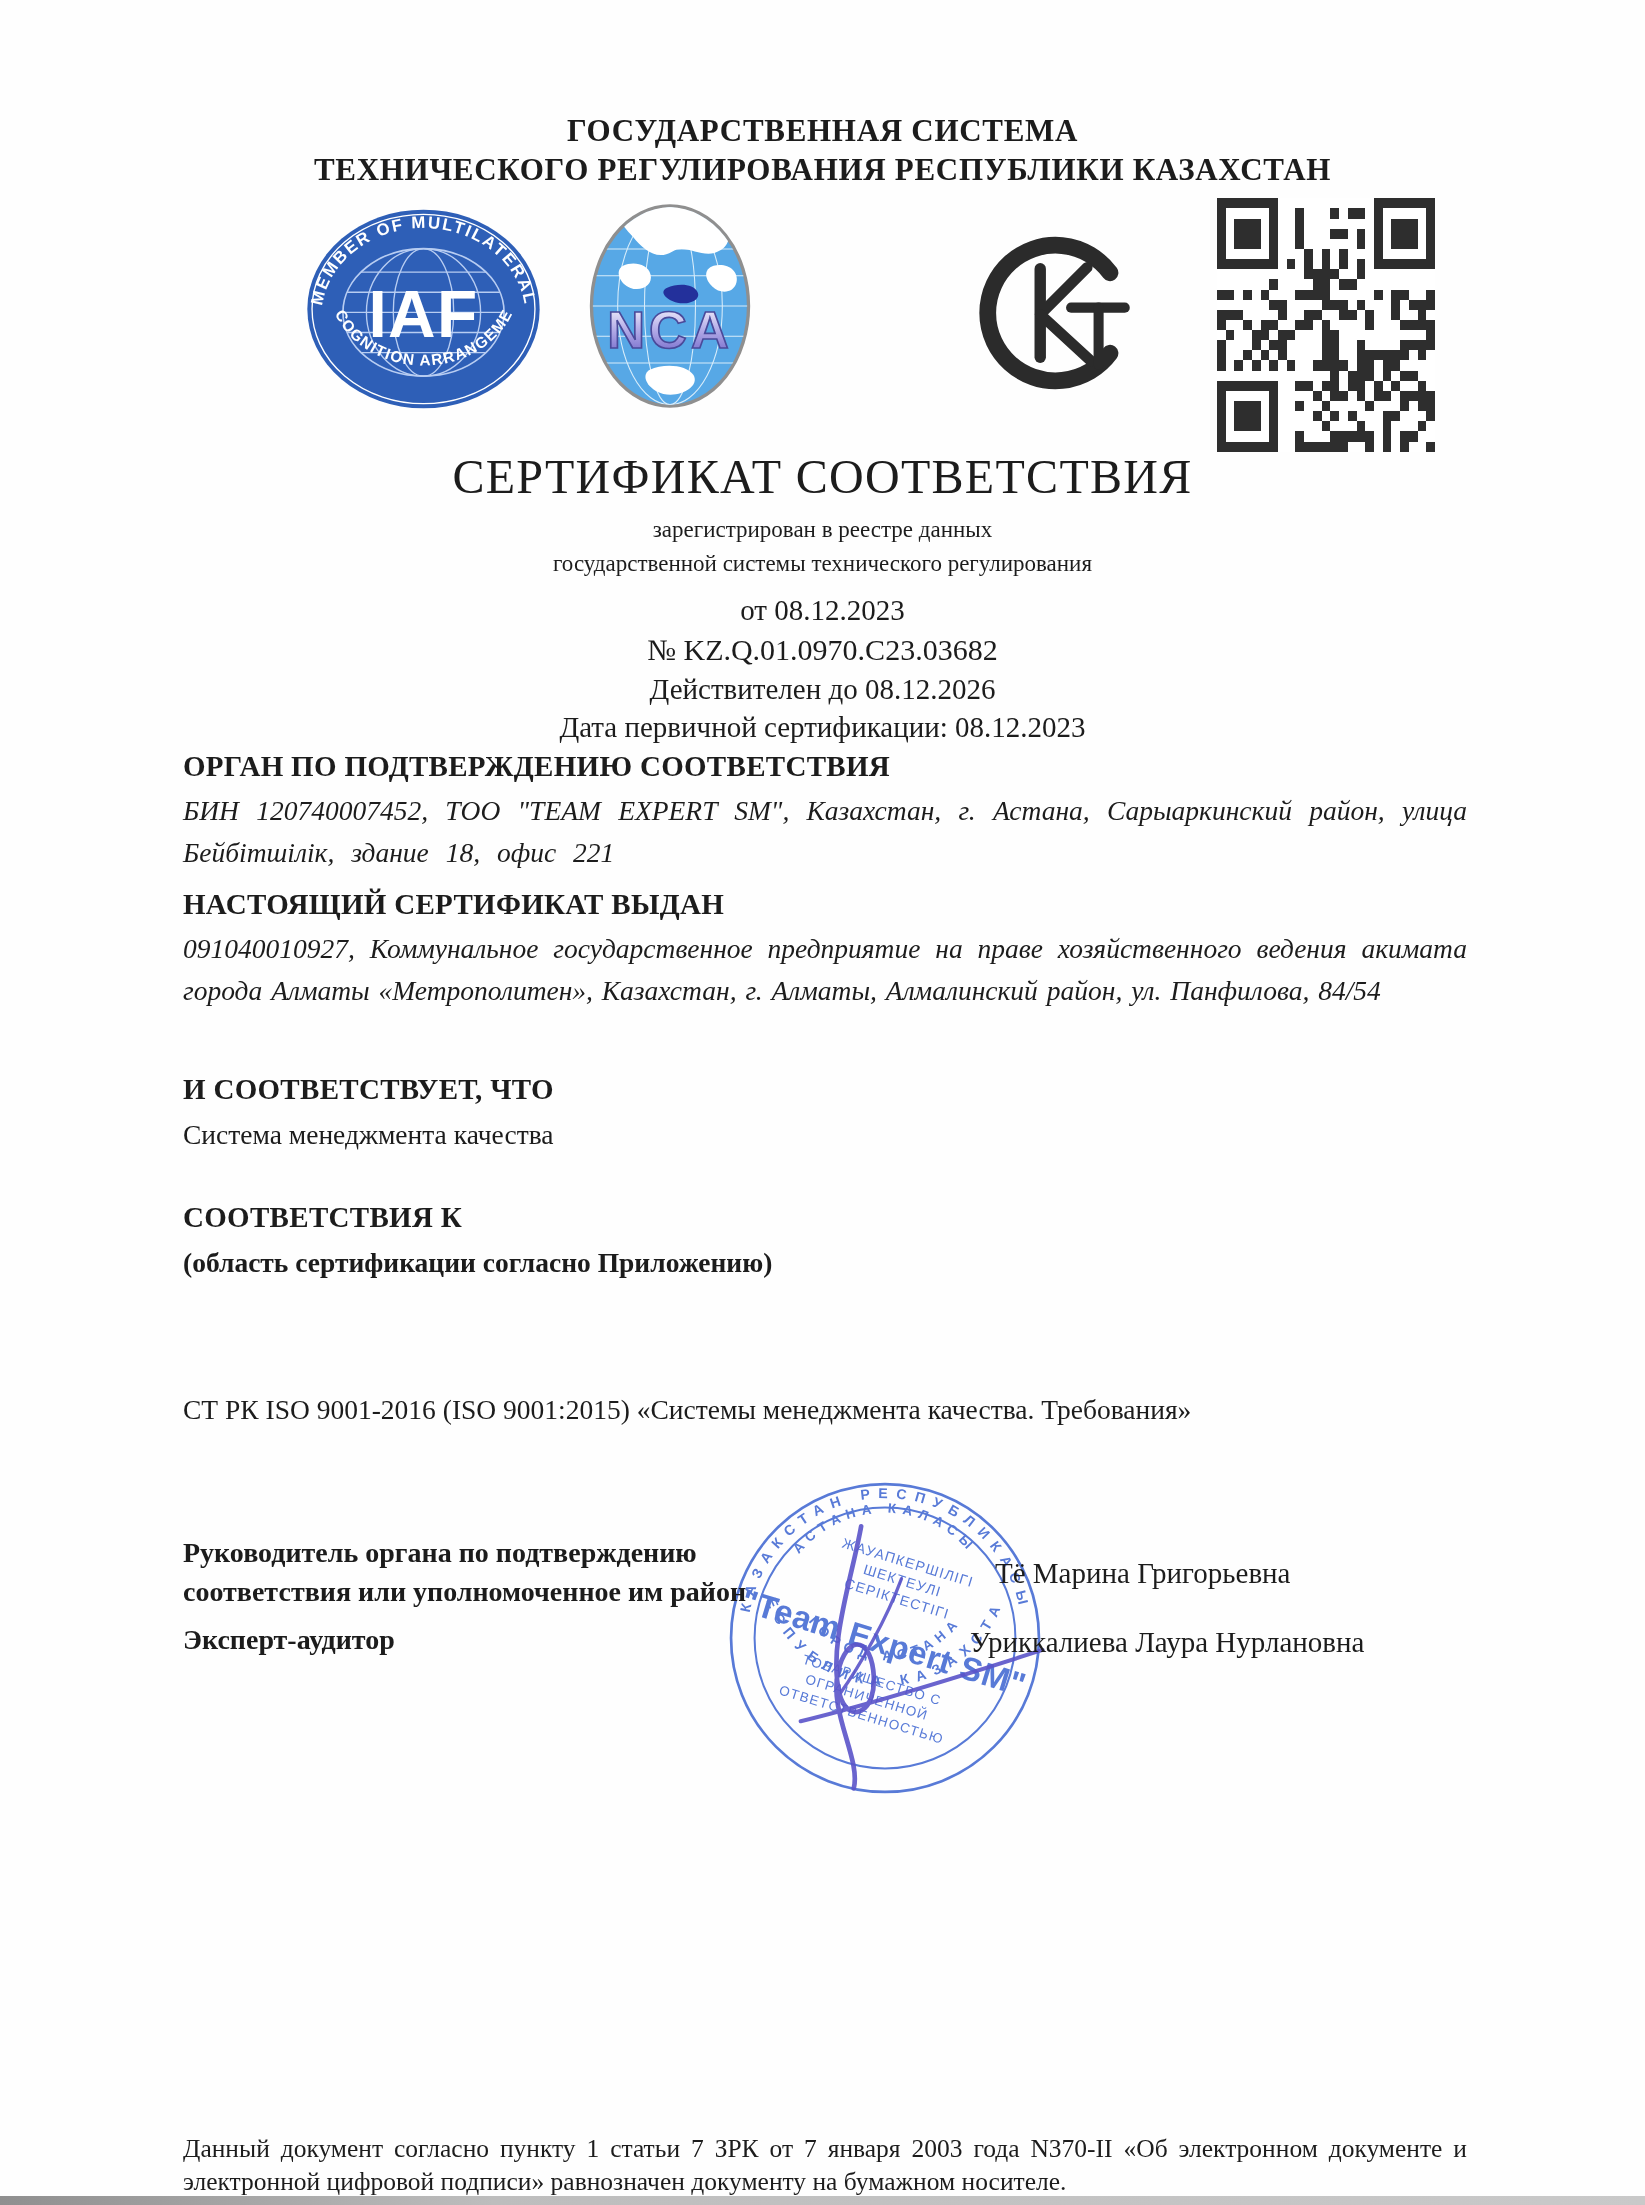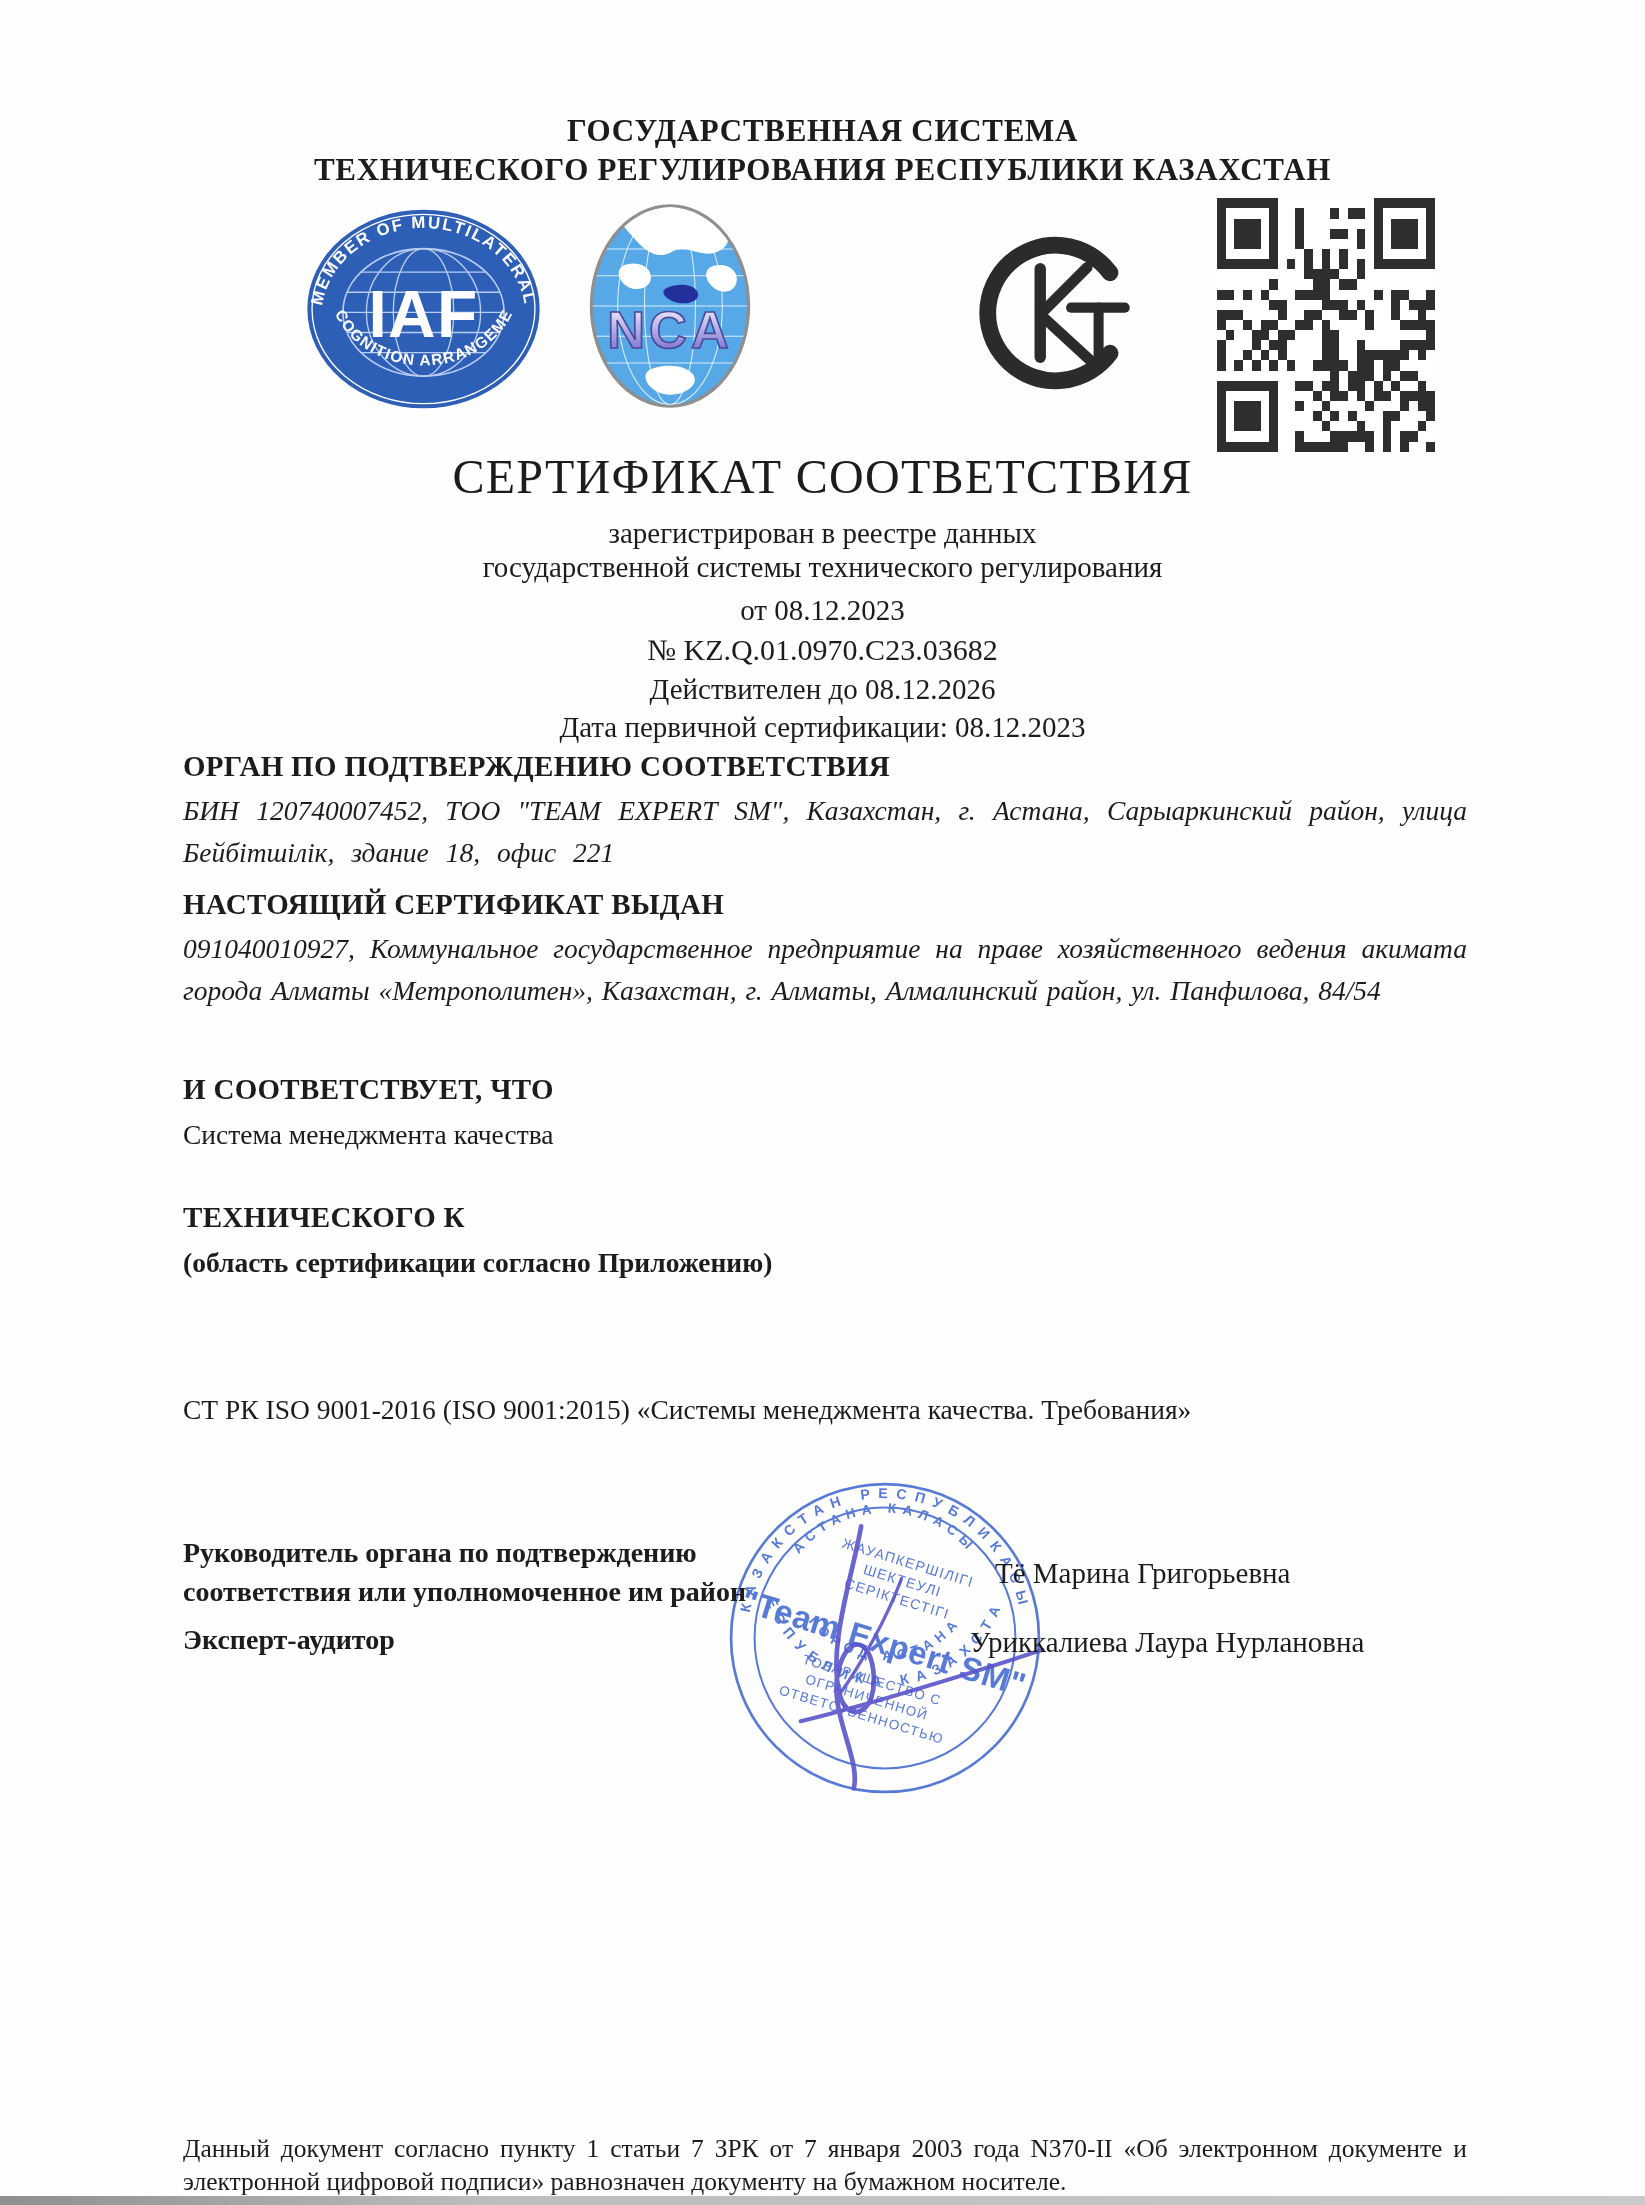--- a/index.html
+++ b/index.html
@@ -8,21 +8,21 @@
     width:1645px;height:2205px;
     background:#fefefe;
     font-family:"Liberation Serif","DejaVu Serif",serif;
     color:#1c1c1c;
     overflow:hidden;
   }
   .abs{position:absolute;}
   .ctr{left:0;right:0;text-align:center;}
   .hdr{font-weight:700;font-size:31px;letter-spacing:0.7px;}
   .title{font-size:48px;letter-spacing:1.3px;}
-  .sub{font-size:29px;}
+  .sub{font-size:23px;}
   .meta{font-size:29px;}
   .num{font-size:30px;}
   .sec-h{left:183px;font-weight:700;font-size:29px;letter-spacing:0.3px;}
   .body-p{left:183px;width:1284px;font-size:27.5px;font-style:italic;text-align:justify;line-height:1.52;}
   .plain{left:183px;font-size:27.5px;}
   .sig-label{left:183px;font-weight:700;font-size:28px;}
   .sig-name{font-size:29px;}
   .footer{left:183px;width:1284px;font-size:25.5px;text-align:justify;line-height:1.28;}
   .bottom-strip{left:0;right:0;bottom:0;height:8.7px;background:linear-gradient(to right,#8f8f8f,#bdbdbd 30%,#c9c9c9);}
   svg{display:block;}
@@ -411,21 +411,21 @@
 
   <div class="abs sec-h" style="top:750px;">ОРГАН ПО ПОДТВЕРЖДЕНИЮ СООТВЕТСТВИЯ</div>
   <div class="abs body-p" style="top:790px;word-spacing:10px;">БИН 120740007452, ТОО "TEAM EXPERT SM", Казахстан, г. Астана, Сарыаркинский район, улица Бейбітшілік, здание 18, офис 221</div>
 
   <div class="abs sec-h" style="top:888px;">НАСТОЯЩИЙ СЕРТИФИКАТ ВЫДАН</div>
   <div class="abs body-p" style="top:928px;word-spacing:2px;">091040010927, Коммунальное государственное предприятие на праве хозяйственного ведения акимата города Алматы «Метрополитен», Казахстан, г. Алматы, Алмалинский район, ул. Панфилова, 84/54</div>
 
   <div class="abs sec-h" style="top:1073px;">И СООТВЕТСТВУЕТ, ЧТО</div>
   <div class="abs plain" style="top:1119px;">Система менеджмента качества</div>
 
-  <div class="abs sec-h" style="top:1201px;">ТЕХНИЧЕСКОГО К</div>
+  <div class="abs sec-h" style="top:1201px;">СООТВЕТСТВИЯ К</div>
   <div class="abs plain" style="top:1247px;font-weight:700;text-align:center;">(область сертификации согласно Приложению)</div>
 
   <div class="abs plain" style="top:1394px;">СТ РК ISO 9001-2016 (ISO 9001:2015) «Системы менеджмента качества. Требования»</div>
 
   <svg class="abs stamp-wrap" width="320" height="320" viewBox="0 0 476 476">
     <defs>
       <path id="stArcTopOuter" d="M 50,313 A 204,204 0 1 1 426,313"></path>
       <path id="stArcBotOuter" d="M 62,183 A 186,186 0 0 0 414,183"></path>
       <path id="stArcTopInner" d="M 95,293 A 163,163 0 1 1 381,293"></path>
       <path id="stArcBotInner" d="M 112,193 A 141,141 0 0 0 364,193"></path>

